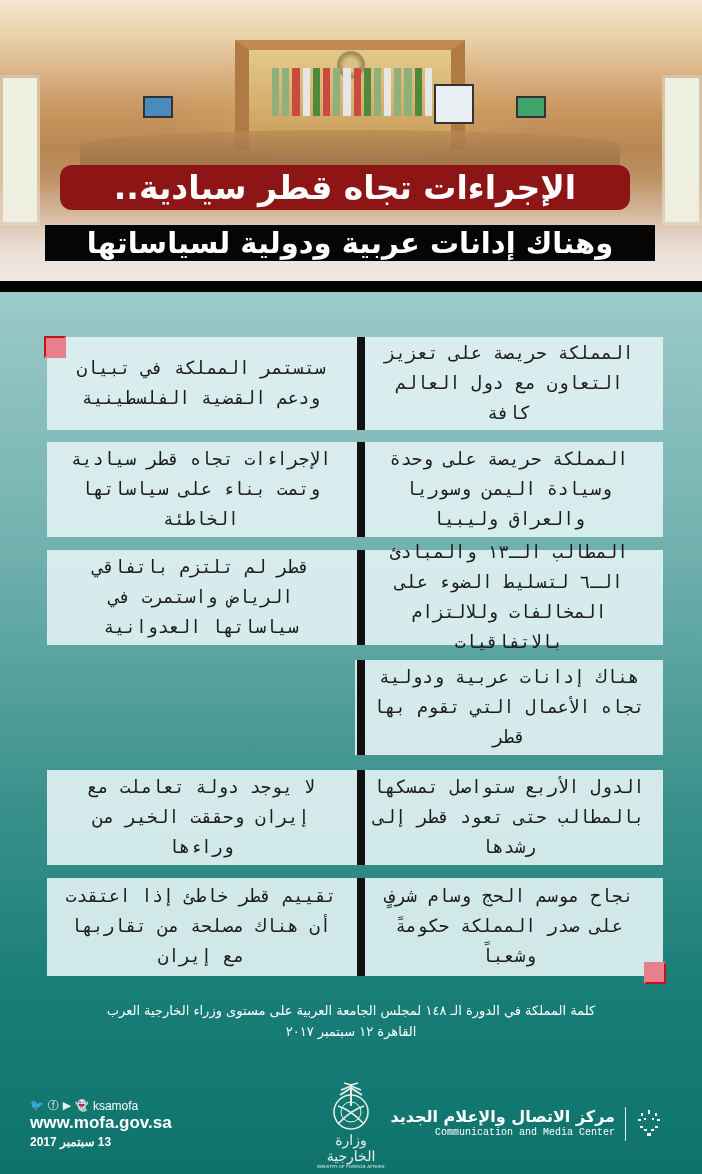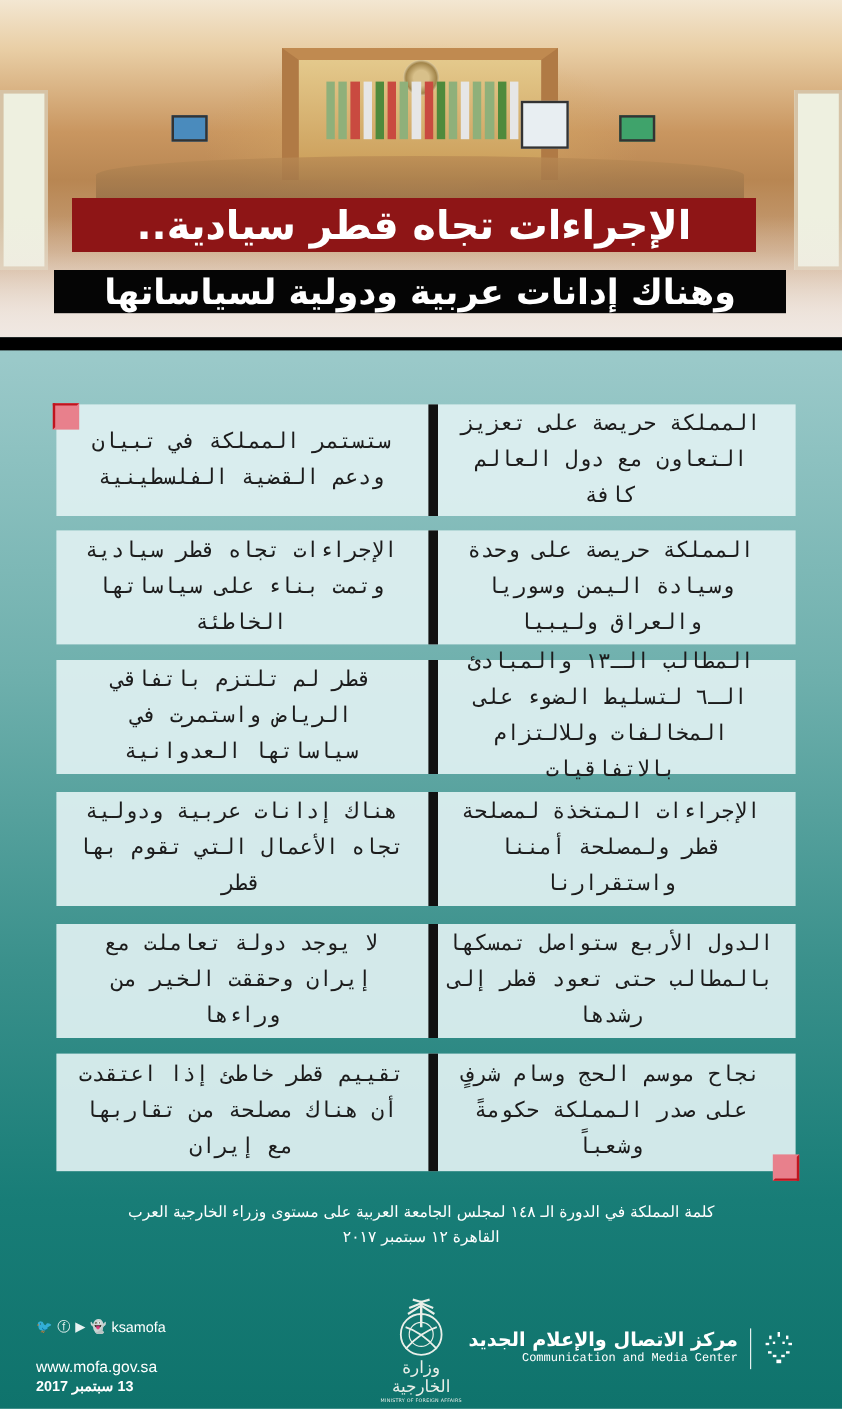--- a/index.html
+++ b/index.html
@@ -36,21 +36,21 @@
   .hero .tv3 { left: 516px; top: 96px; background: #3fa36b; }
   .hero .screen-l { position: absolute; left: 0; top: 75px; width: 40px; height: 150px; background: #eef0e0; border: 3px solid #d6c3a6; }
   .hero .screen-r { position: absolute; right: 0; top: 75px; width: 40px; height: 150px; background: #eef0e0; border: 3px solid #d6c3a6; }
   .hero .desk { position: absolute; left: 80px; top: 130px; width: 540px; height: 40px; background: linear-gradient(180deg, #b98a54, #8f6a44); border-radius: 50% 50% 0 0 / 40% 40% 0 0; opacity: .75; }
   .hero .fade { position: absolute; left: 0; top: 180px; width: 702px; height: 101px; background: linear-gradient(180deg, rgba(240,232,226,0), rgba(240,232,226,0.9)); }
 
   .title-red {
     position: absolute; left: 60px; top: 165px; width: 570px; height: 45px;
     background: #8e1516;
     color: #fff; font-weight: bold; font-size: 33px; line-height: 45px;
-    text-align: center; direction: rtl; white-space: nowrap; overflow: hidden;
+    text-align: center; direction: rtl; white-space: nowrap; overflow: hidden; border-radius: 12px;
   }
   .title-black {
     position: absolute; left: 45px; top: 225px; width: 610px; height: 36px;
     background: #050505;
     color: #fff; font-weight: bold; font-size: 29px; line-height: 36px;
     text-align: center; direction: rtl; white-space: nowrap; overflow: hidden;
   }
   .black-bar { position: absolute; left: 0; top: 281px; width: 702px; height: 11px; background: #000; }
 
   
@@ -78,21 +78,21 @@
   
   .caption {
     position: absolute; left: 0; top: 1000px; width: 702px; text-align: center; direction: rtl;
     color: #ffffff; font-size: 13px; line-height: 21px;
   }
   .social {
     position: absolute; left: 30px; top: 1098px; color: #fff; font-family: "Liberation Sans", sans-serif;
   }
   .social .icons-line { font-size: 12px; display: flex; align-items: center; gap: 4px; }
   .social .icons-line .ico { font-size: 11px; opacity: .9; }
-  .social .url { font-size: 13px; font-weight: normal; margin-top: 18px; }
+  .social .url { font-size: 17px; font-weight: bold; margin-top: 0; }
   .social .date { font-size: 12px; font-weight: bold; margin-top: 2px; direction: rtl; text-align: left; }
   .mofa-logo { position: absolute; left: 315px; top: 1080px; width: 72px; height: 92px; color: #e9efe9; text-align: center; }
   .mofa-logo svg { display: block; margin: 0 auto; }
   .mofa-logo .ar { font-size: 14px; direction: rtl; font-family: "DejaVu Serif", serif; line-height: 16px; }
   .mofa-logo .en { font-size: 4px; letter-spacing: .2px; line-height: 6px; }
   .cmc { position: absolute; right: 40px; top: 1107px; display: flex; align-items: center; color: #fff; }
   .cmc .text { text-align: right; direction: rtl; }
   .cmc .ar { font-size: 16px; font-weight: bold; line-height: 18px; }
   .cmc .en { font-size: 10px; direction: ltr; font-family: Liberation Mono, monospace; line-height: 14px; }
   .cmc .sep { width: 1px; height: 34px; background: #e6f0ee; margin: 0 10px; }
@@ -147,21 +147,20 @@
   </div>
   <div class="divider" style="top:105px;height:95px;"></div>
 
   <div class="row" style="top:213px;height:95px;justify-content:flex-end;">
     <div class="card">المطالب الـ١٣ والمبادئ الـ٦ لتسليط الضوء على المخالفات وللالتزام بالاتفاقيات</div>
     <div class="card">قطر لم تلتزم باتفاقي الرياض واستمرت في سياساتها العدوانية</div>
   </div>
   <div class="divider" style="top:213px;height:95px;"></div>
 
   <div class="row" style="top:323px;height:95px;">
-    <div class="card">الإجراءات المتخذة لمصلحة قطر ولمصلحة أمننا واستقرارنا</div>
     <div class="card">هناك إدانات عربية ودولية تجاه الأعمال التي تقوم بها  قطر</div>
   </div>
   <div class="divider" style="top:323px;height:95px;"></div>
 
   <div class="row" style="top:433px;height:95px;">
     <div class="card">الدول الأربع ستواصل تمسكها بالمطالب حتى تعود قطر إلى رشدها</div>
     <div class="card">لا يوجد دولة تعاملت مع إيران وحققت الخير من وراءها</div>
   </div>
   <div class="divider" style="top:433px;height:95px;"></div>
 

